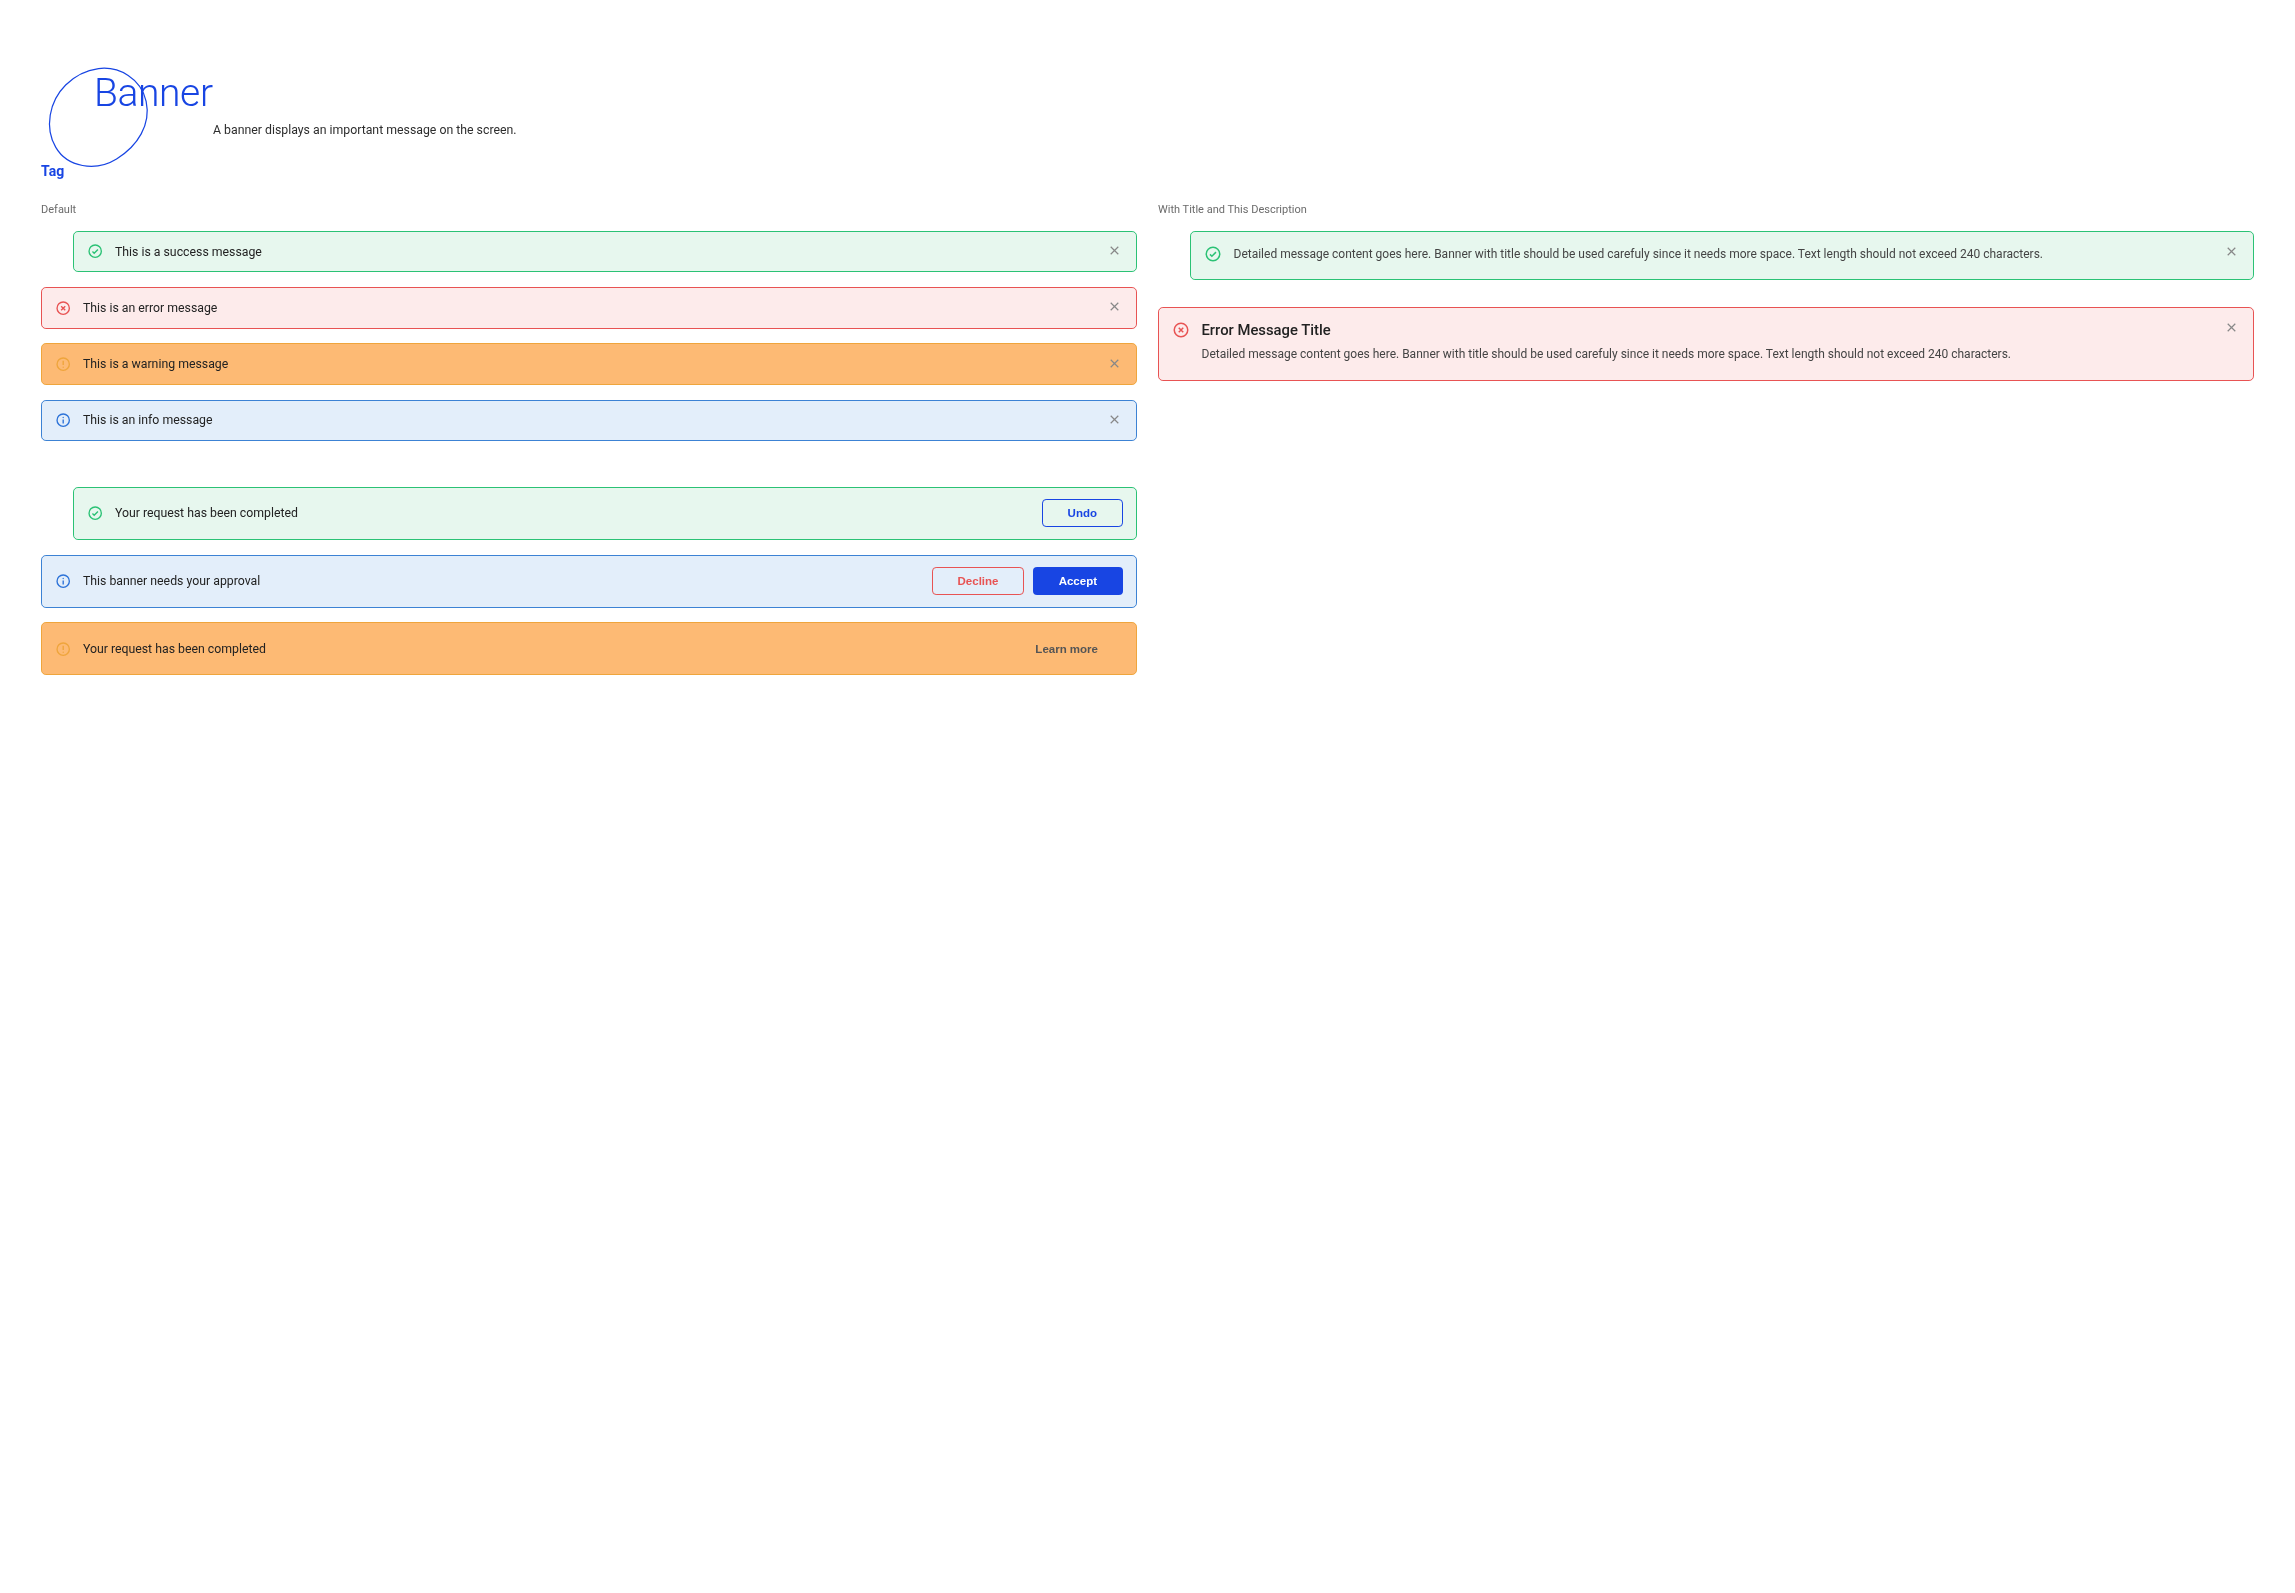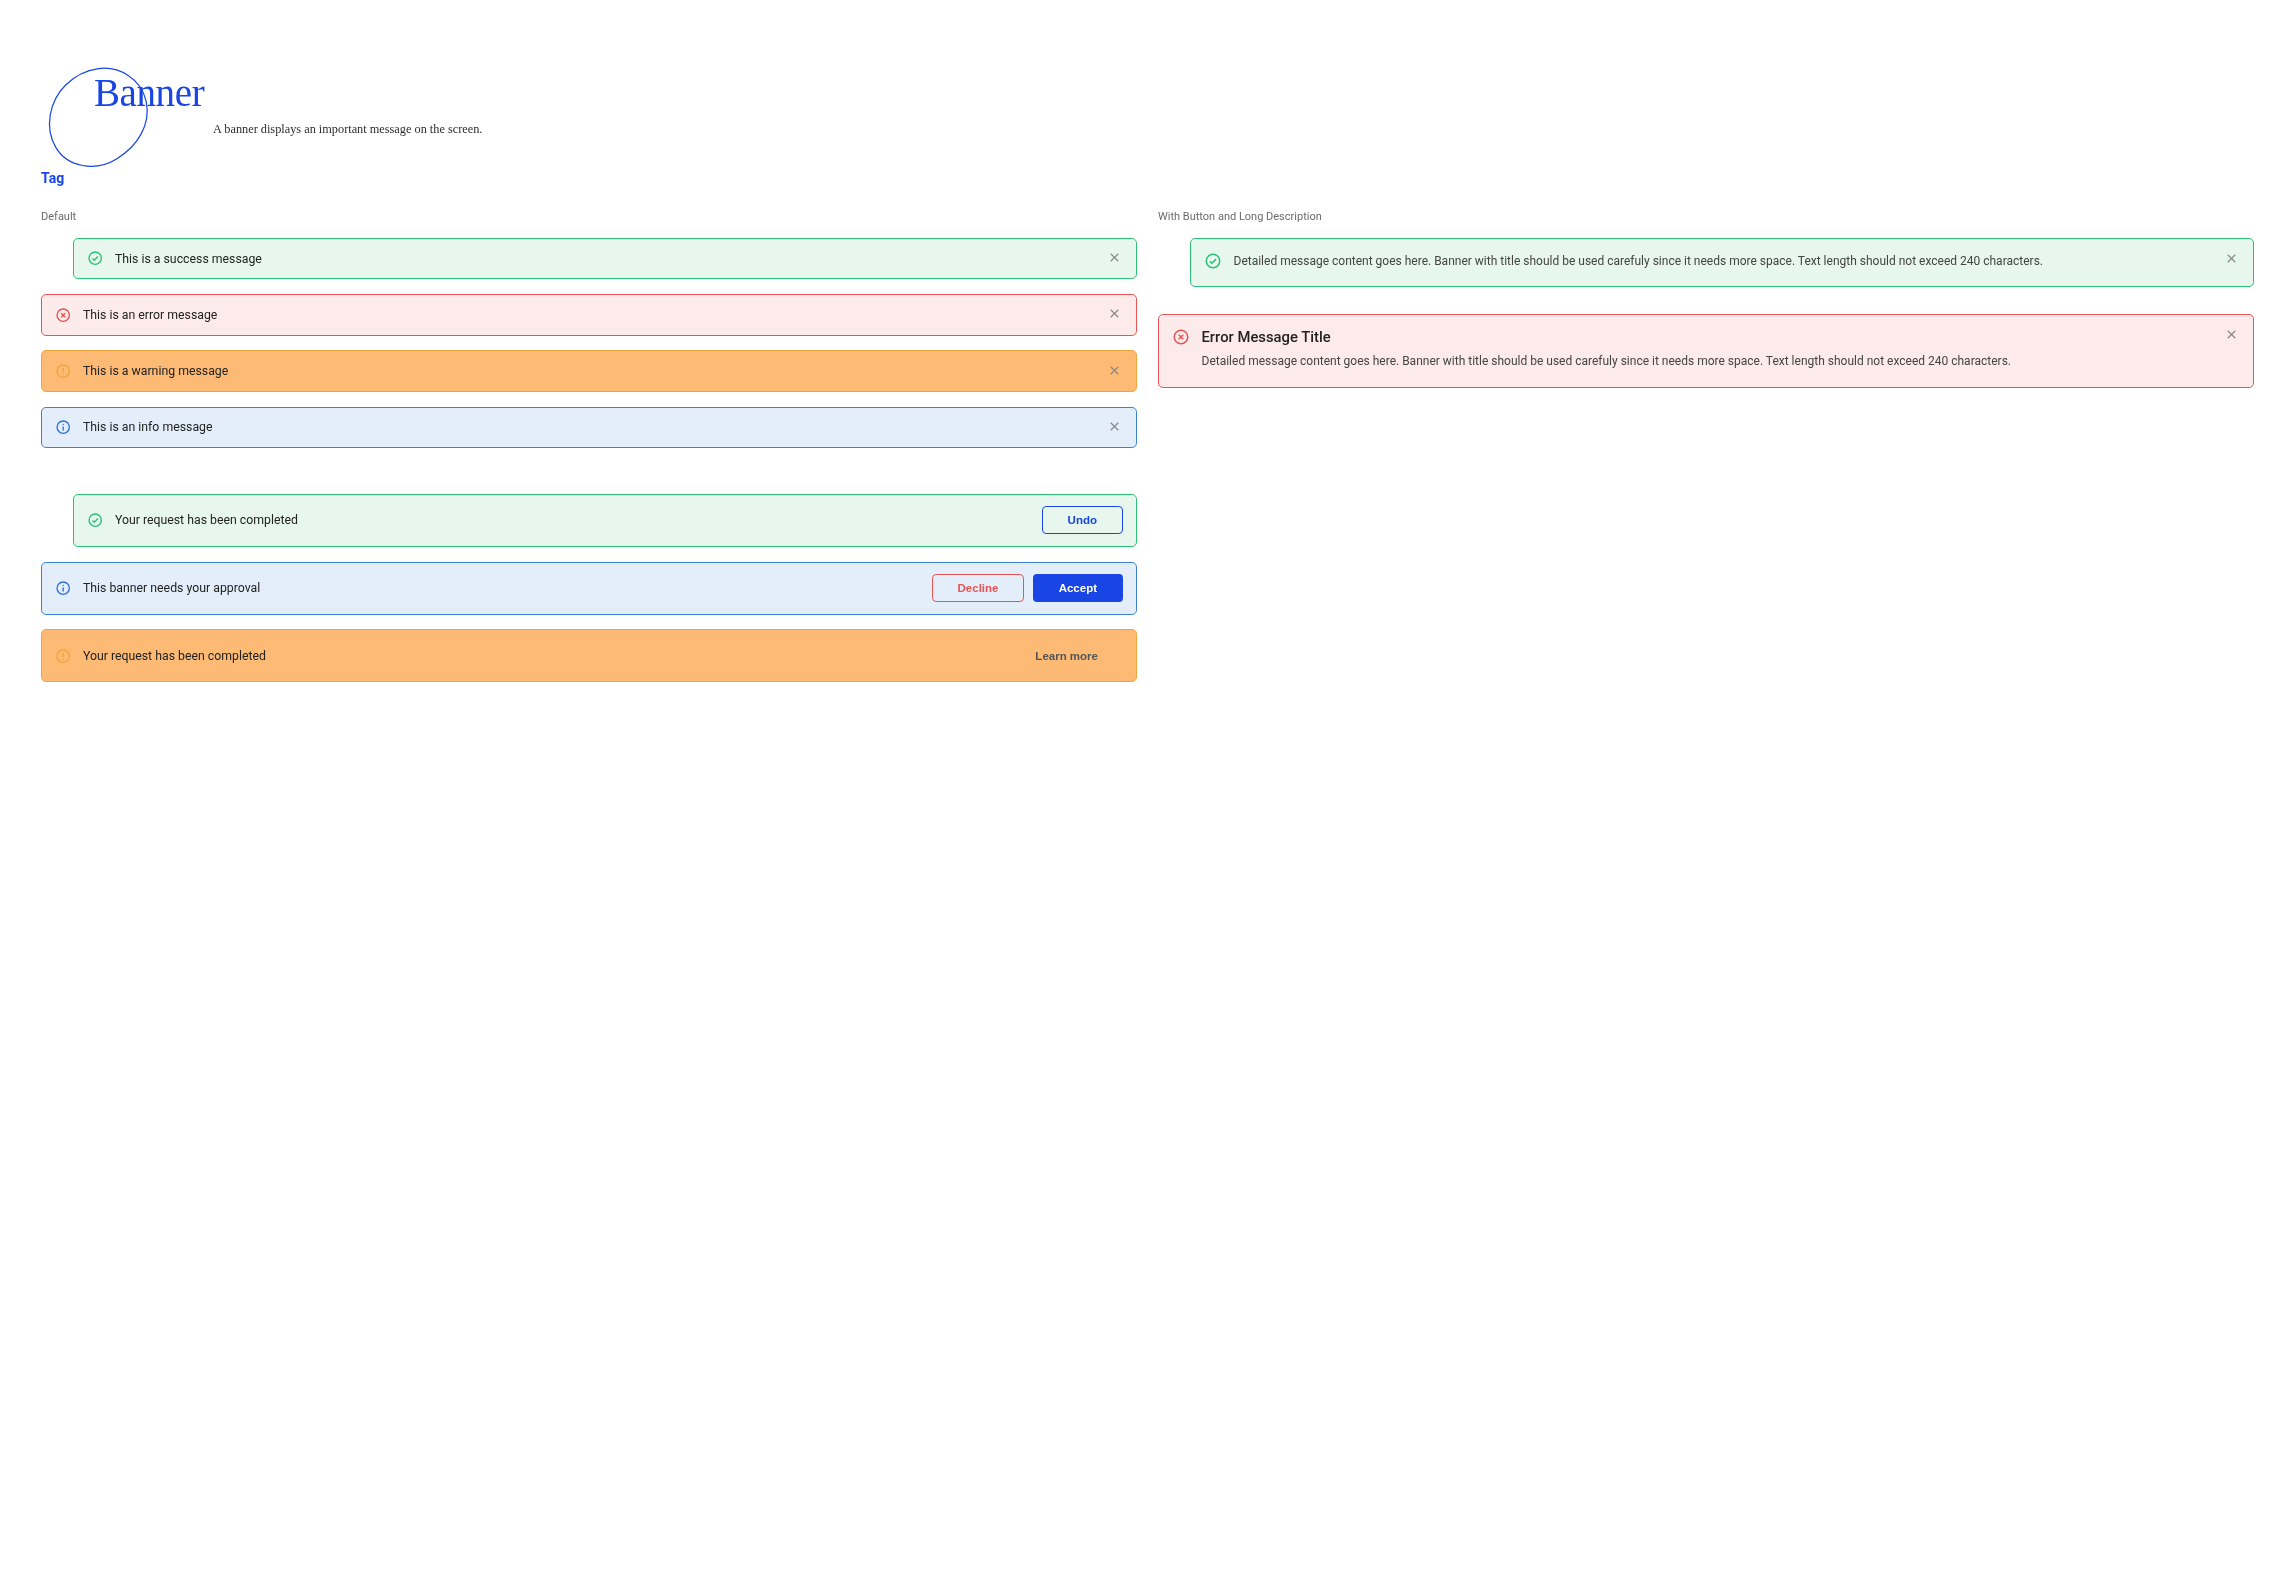--- a/index.html
+++ b/index.html
@@ -4,22 +4,21 @@
 <style>
   * { box-sizing: border-box; margin: 0; padding: 0; }
   body {
     font-family: -apple-system, BlinkMacSystemFont, "Segoe UI", Roboto, "Helvetica Neue", Arial, sans-serif;
     background: #ffffff;
     padding: 41px;
     color: #222;
   }
   .header {
     position: relative;
-    margin-bottom: 33px;
-    font-family: Liberation Serif, serif;
+    margin-bottom: 26px;
   }
   .blob {
     position: absolute;
     left: 0;
     top: -8.2px;
     width: 115px;
     height: 115px;
   }
   .page-title {
     font-size: 39px;
@@ -229,21 +228,21 @@
           </svg>
       </span>
       <span class="banner-msg">Your request has been completed</span>
       <div class="banner-actions">
         <button class="btn link">Learn more</button>
       </div>
     </div>
   </div>
 
   <div class="col">
-    <div class="variant-label">With Button and Long Description</div>
+    <div class="variant-label">With Title and This Description</div>
 
     <div class="banner success titled">
       <span class="banner-icon">
         <svg width="18" height="18" viewBox="0 0 24 24" fill="none" stroke="#2BC275" stroke-width="2">
             <circle cx="12" cy="12" r="9"></circle>
             <path d="M8 12.5l2.5 2.5L16 9.5"></path>
           </svg>
       </span>
       <div style="flex:1">
         <div class="banner-desc">Detailed message content goes here. Banner with title should be used carefuly since it needs more space. Text length should not exceed 240 characters.</div>

